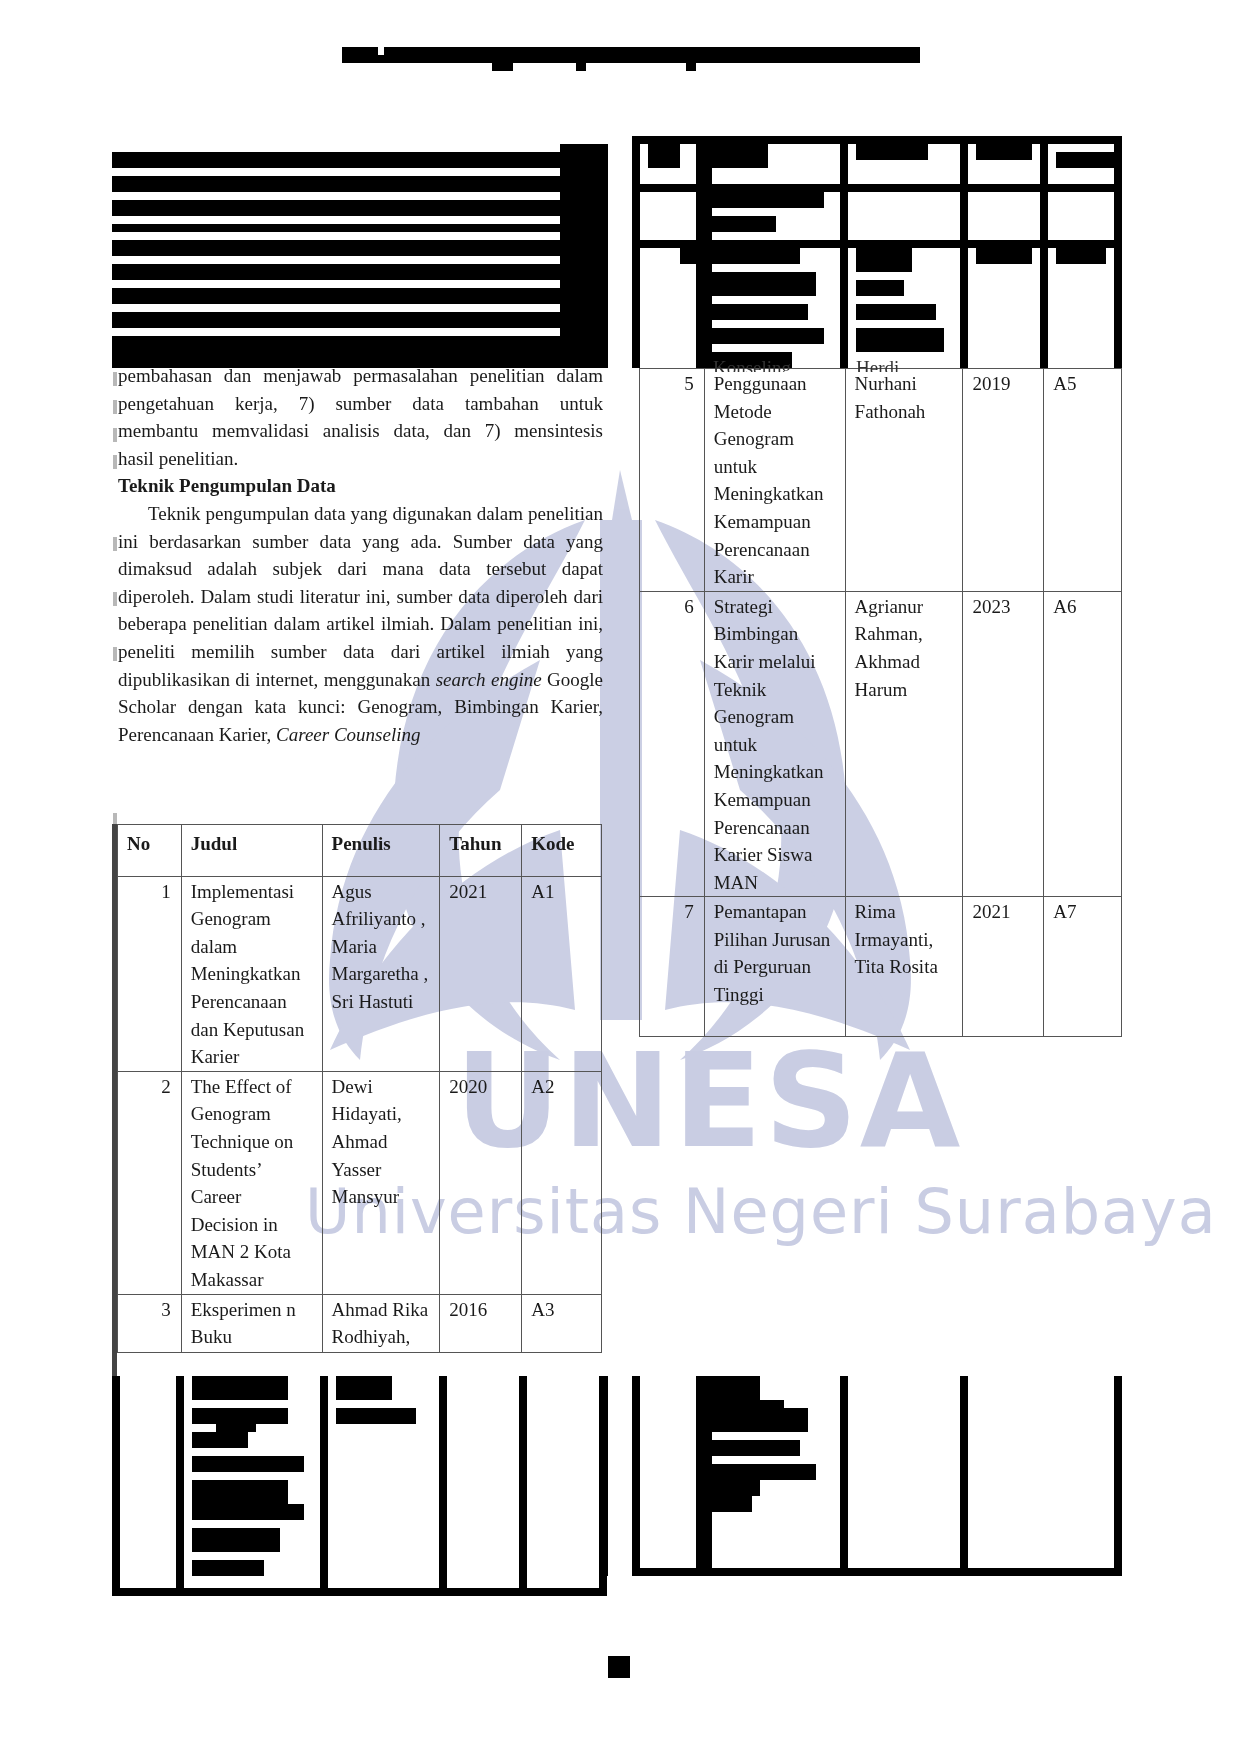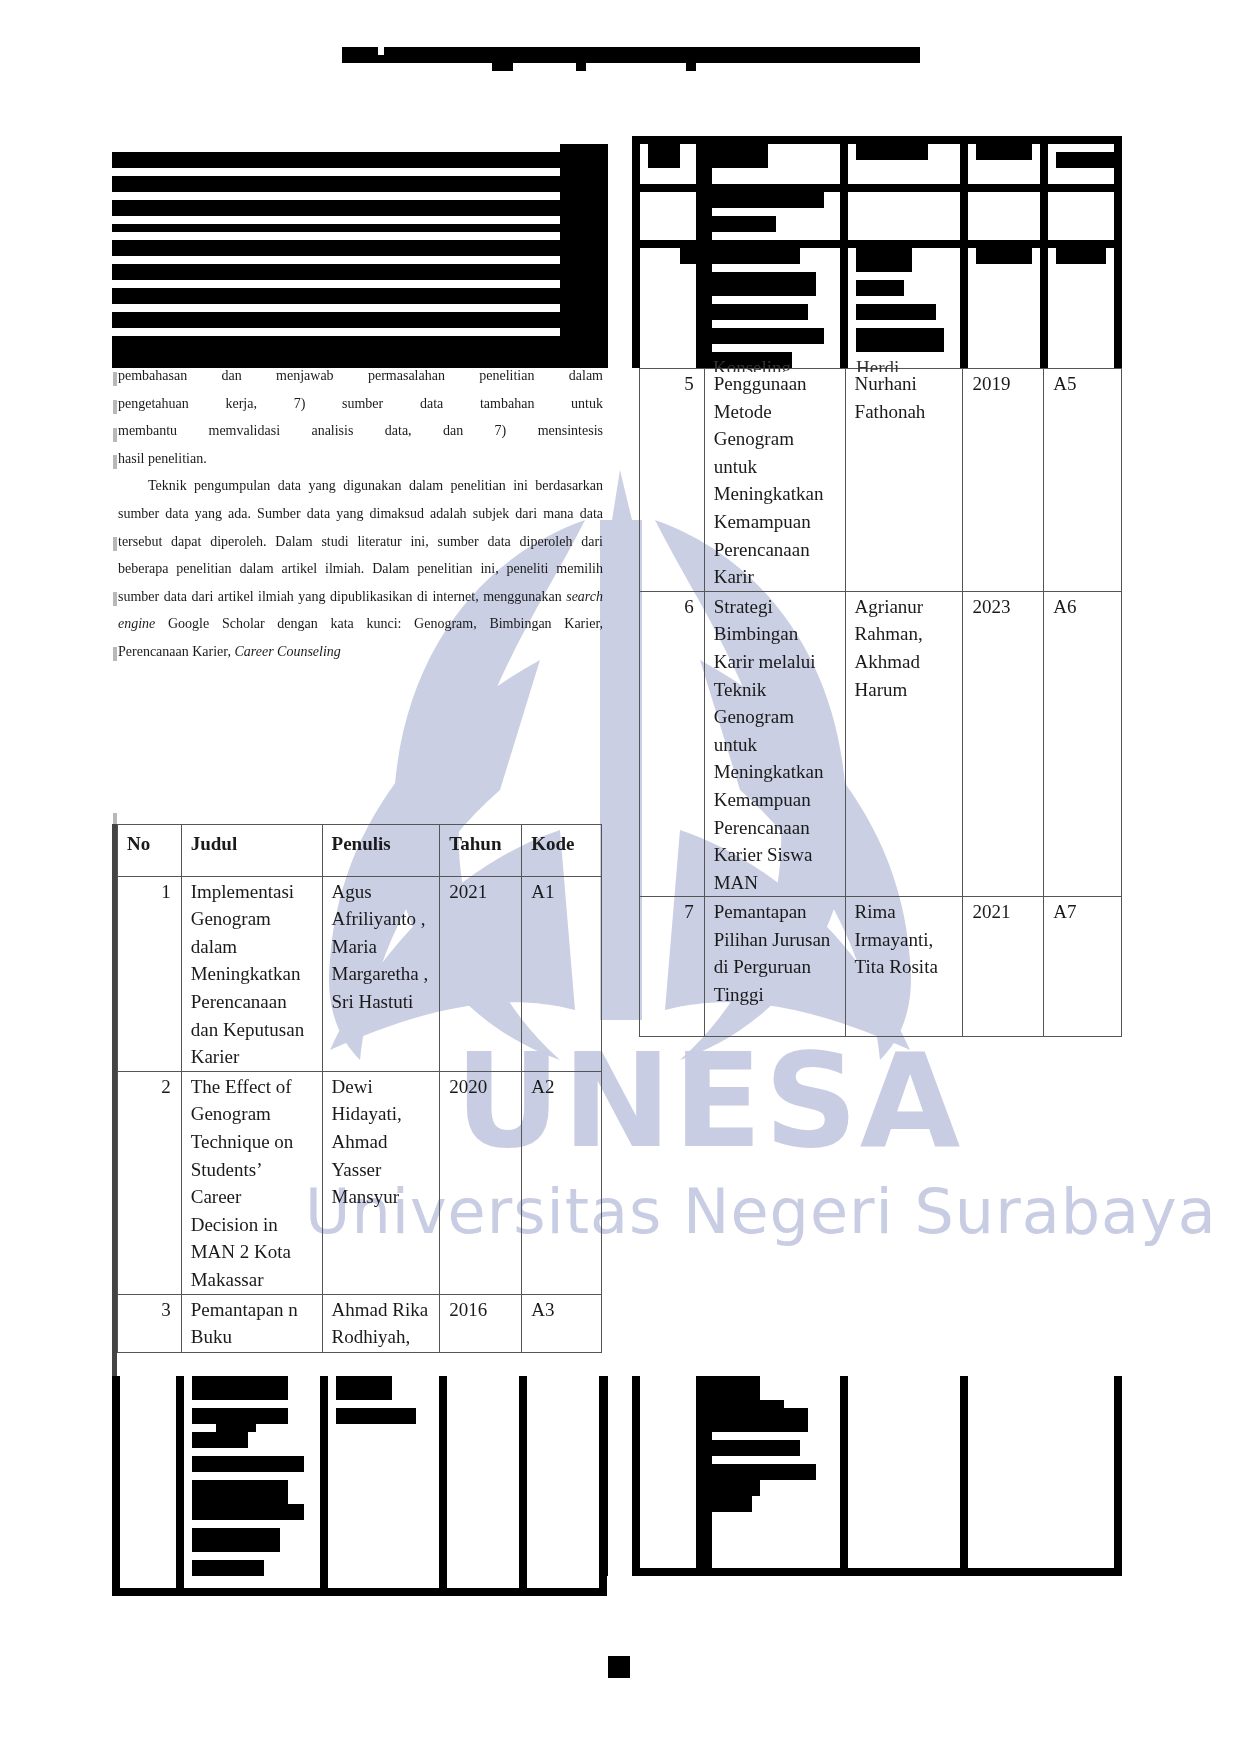--- a/index.html
+++ b/index.html
@@ -10,21 +10,21 @@
 
   
   .wm { position:absolute; left:0; top:0; width:1240px; height:1753px; pointer-events:none; z-index:0; }
   .wm-text1 { position:absolute; left:455px; top:1025px; font-family:"DejaVu Sans","Liberation Sans",sans-serif;
               font-size:130px; font-weight:bold; color:#c9cde3; letter-spacing:2px; }
   .wm-text2 { position:absolute; left:305px; top:1175px; font-family:"DejaVu Sans","Liberation Sans",sans-serif;
               font-size:62px; color:#c9cde3; letter-spacing:1px; }
 
   .content { position:relative; z-index:1; }
 
-  .para { position:absolute; left:118px; width:485px; font-size:14px; line-height:27.6px; text-align:justify; }
+  .para { position:absolute; left:118px; width:485px; font-size:19px; line-height:27.6px; text-align:justify; }
   .para p { margin:0; }
   .indent { text-indent:30px; }
   .heading { font-weight:bold; }
   .margin-mark { position:absolute; left:113px; width:4px; background:#b8b8b8; }
 
   table.art { position:absolute; border-collapse:collapse; font-size:19px; line-height:27.6px; }
   table.art td, table.art th { border:1.5px solid #555; vertical-align:top; padding:1px 8px 0 9px; text-align:left; }
   table.art th { font-weight:bold; padding-top:5px; padding-bottom:18px; }
   table.art td.no { text-align:right; padding-right:10px; }
 </style>
@@ -81,20 +81,21 @@
   <div class="margin-mark" style="top:537px;height:14px;"></div>
   <div class="margin-mark" style="top:592px;height:14px;"></div>
   <div class="margin-mark" style="top:647px;height:14px;"></div>
   <div class="margin-mark" style="top:813px;height:14px;"></div>
 
   <div class="para" style="top:362px;">
     <p style="text-align-last:justify;">pembahasan dan menjawab permasalahan penelitian dalam</p>
     <p style="text-align-last:justify;">pengetahuan kerja, 7) sumber data tambahan untuk</p>
     <p style="text-align-last:justify;">membantu memvalidasi analisis data, dan 7) mensintesis</p>
     <p>hasil penelitian.</p>
+    <p class="heading">Teknik Pengumpulan Data</p>
     <p class="indent"><span>Teknik pengumpulan data yang digunakan dalam penelitian ini berdasarkan sumber data yang  ada. Sumber data yang dimaksud adalah subjek dari mana data tersebut dapat diperoleh. Dalam studi literatur ini, sumber data diperoleh dari beberapa penelitian dalam artikel ilmiah. Dalam penelitian ini, peneliti memilih sumber data dari artikel ilmiah yang dipublikasikan di internet, menggunakan </span><em>search engine</em><span> Google Scholar dengan kata kunci: Genogram, Bimbingan Karier, Perencanaan Karier, </span><em>Career Counseling</em></p>
   </div>
 
   <table class="art" style="left:117px;top:824px;width:485px;">
     <colgroup>
       <col style="width:64px">
         <col style="width:141px">
         <col style="width:118px">
         <col style="width:82px">
         <col style="width:80px">
@@ -118,21 +119,21 @@
       </tr>
       <tr>
         <td class="no">2</td>
         <td>The Effect of Genogram Technique on Students’ Career Decision in MAN 2 Kota Makassar</td>
         <td>Dewi Hidayati, Ahmad Yasser Mansyur</td>
         <td>2020</td>
         <td>A2</td>
       </tr>
       <tr style="height:58px;">
         <td class="no">3</td>
-        <td>Pemantapan n Buku</td>
+        <td>Eksperimen n Buku</td>
         <td>Ahmad Rika Rodhiyah,</td>
         <td>2016</td>
         <td>A3</td>
       </tr>
     </tbody>
   </table>
 
   <div class="blk" style="left:112px;top:824px;width:5px;height:556px;background:#444;"></div>
 
   <div>

